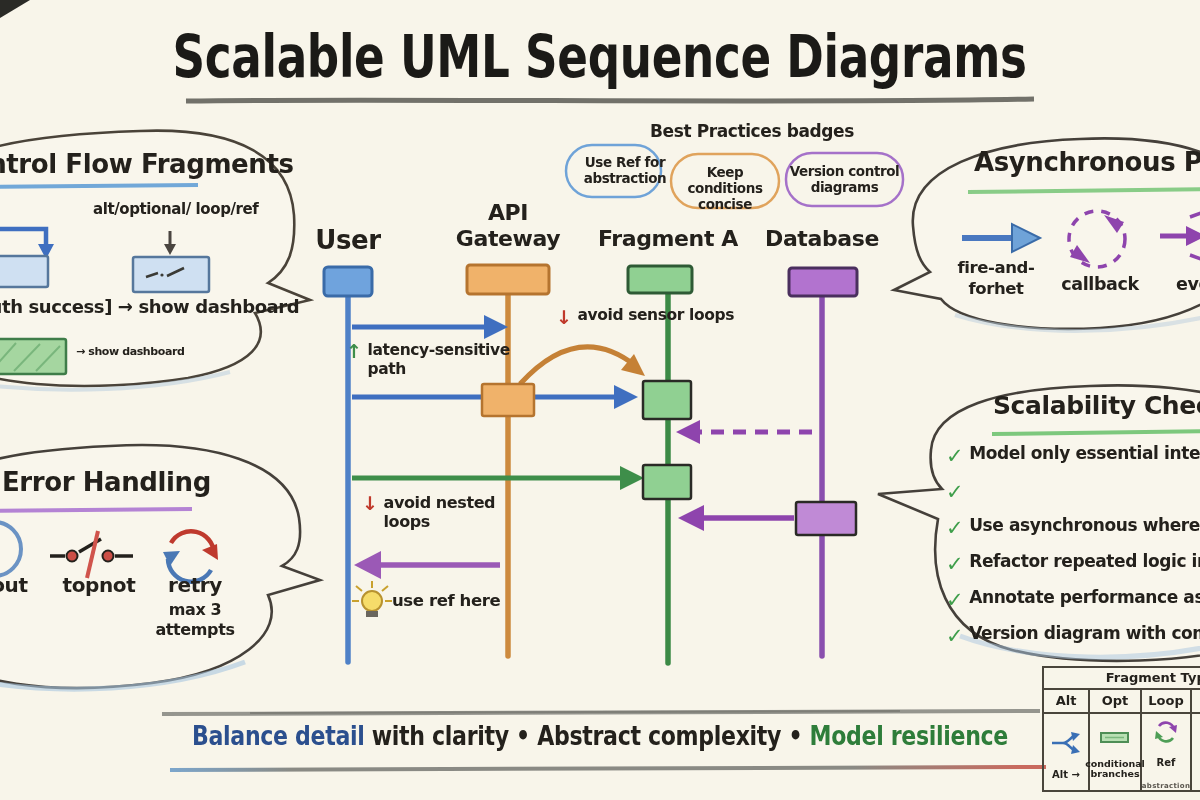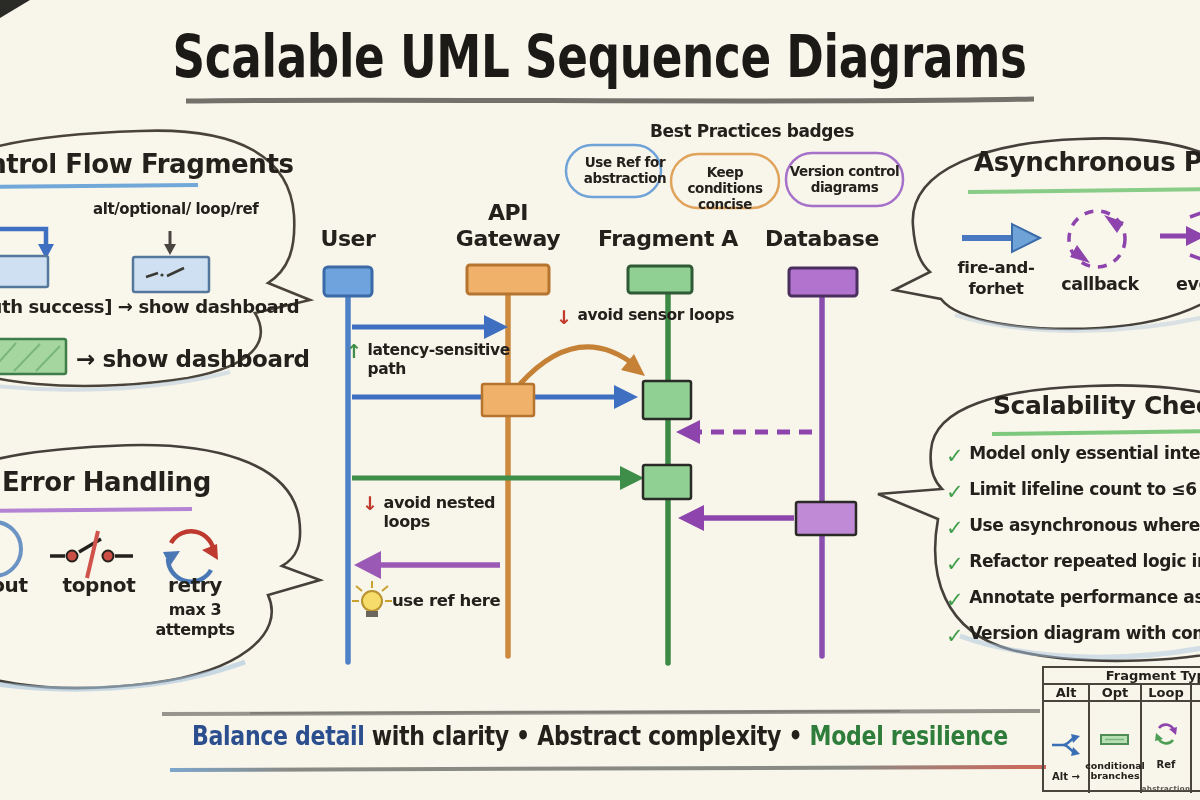--- a/index.html
+++ b/index.html
@@ -20,21 +20,21 @@
   #fragment-table{
     left:1042px;top:666px;width:240px;height:122px;z-index:3;
     border:2.2px solid #4a453c;background:transparent;color:#24211c;
     display:flex;flex-direction:column;font-weight:700;
   }
   #fragment-table .t-title{height:26px;border-bottom:2px solid #4a453c;
     display:flex;align-items:center;justify-content:center;font-size:13px;}
   #fragment-table .t-cols{height:28px;border-bottom:2px solid #4a453c;display:flex;}
   #fragment-table .t-cols>div{display:flex;align-items:center;justify-content:center;font-size:13px;border-right:2px solid #4a453c;}
   #fragment-table .t-body{flex:1;display:flex;}
-  #fragment-table .t-body>div{border-right:2px solid #4a453c;display:flex;flex-direction:column;align-items:center;justify-content:center;gap:14px;padding-top:20px;}
+  #fragment-table .t-body>div{border-right:2px solid #4a453c;display:flex;flex-direction:column;align-items:center;justify-content:center;gap:14px;padding-top:6px;}
   .c1{width:44px;} .c2{width:50px;} .c3{width:48px;} .c4{flex:1;border-right:none!important;}
   .cap{font-size:10px;line-height:1.05;text-align:center;}
   .cap-small{font-size:9.5px;line-height:1.08;text-align:center;}
   .cap-tiny{font-size:7px;color:#5a564e;letter-spacing:0.3px;}
 </style>
 </head>
 <body>
 
 <svg id="scene" class="abs" width="1200" height="800" viewBox="0 0 1200 800">
   <defs>
@@ -181,38 +181,38 @@
   </g>
 </svg>
 
 <div class="abs txt" style="left:0;right:0;top:24px;text-align:center;">
   <span class="hand" style="display:inline-block;font-size:58px;transform:scaleX(0.78);color:#1b1a17;">Scalable UML Sequence Diagrams</span>
 </div>
 
 <div class="abs txt hand" style="left:-48px;top:150px;font-size:26px;">Control Flow Fragments</div>
 <div class="abs txt hand" style="left:93px;top:201px;font-size:15px;">alt/optional/ loop/ref</div>
 <div class="abs txt hand" style="left:-30px;top:297px;font-size:18px;">[auth success] → show dashboard</div>
-<div class="abs txt hand" style="left:76px;top:346px;font-size:23px;">→ show dashboard</div>
+<div class="abs txt hand" style="left:76px;top:346px;font-size:11px;">→ show dashboard</div>
 
 <div class="abs txt hand" style="left:2px;top:468px;font-size:26px;">Error Handling</div>
 <div class="abs txt hand" style="left:-58px;top:574px;font-size:20px;">timeout</div>
 <div class="abs txt hand" style="left:56px;top:574px;width:86px;text-align:center;font-size:20px;">topnot</div>
 <div class="abs txt hand" style="left:163px;top:574px;width:64px;text-align:center;font-size:20px;">retry</div>
 <div class="abs txt hand pre" style="left:146px;top:600px;width:98px;text-align:center;font-size:16px;line-height:20px;">max 3
 attempts</div>
 
 <div class="abs txt hand" style="left:650px;top:122px;font-size:17px;">Best Practices badges</div>
 <div class="abs txt hand pre" style="left:566px;top:154px;width:118px;text-align:center;font-size:13.5px;line-height:16px;">Use Ref for
 abstraction</div>
 <div class="abs txt hand pre" style="left:671px;top:164px;width:108px;text-align:center;font-size:13.5px;line-height:16px;">Keep conditions
 concise</div>
 <div class="abs txt hand pre" style="left:786px;top:163px;width:117px;text-align:center;font-size:13.5px;line-height:16px;">Version control
 diagrams</div>
 
-<div class="abs txt hand ctr" style="left:348px;top:226px;font-size:22px;">User</div>
+<div class="abs txt hand ctr" style="left:348px;top:226px;font-size:26px;">User</div>
 <div class="abs txt hand ctr pre" style="left:508px;top:200px;font-size:22px;line-height:26px;">API
 Gateway</div>
 <div class="abs txt hand ctr" style="left:668px;top:226px;font-size:22px;">Fragment A</div>
 <div class="abs txt hand ctr" style="left:822px;top:226px;font-size:22px;">Database</div>
 
 <div class="abs txt flexrow" style="left:556px;top:307px;">
   <span class="hand" style="font-size:19px;color:#c0392b;">↓</span>
   <span class="hand" style="font-size:15.5px;">avoid sensor loops</span>
 </div>
 <div class="abs txt flexrow" style="left:346px;top:341px;">
@@ -233,21 +233,20 @@
 <div class="abs txt hand" style="left:1054px;top:274px;width:92px;text-align:center;font-size:17.5px;">callback</div>
 <div class="abs txt hand" style="left:1176px;top:274px;font-size:17.5px;white-space:nowrap;">event</div>
 
 <div class="abs txt hand" style="left:993px;top:392px;font-size:25px;white-space:nowrap;">Scalability Checklist</div>
 <div class="abs txt flexrow" style="left:946px;top:444px;">
   <span class="hand" style="font-size:21px;color:#3e9e4a;">✓</span>
   <span class="hand" style="font-size:17px;white-space:nowrap;">Model only essential interact</span>
 </div>
 <div class="abs txt flexrow" style="left:946px;top:480px;">
   <span class="hand" style="font-size:21px;color:#3e9e4a;">✓</span>
-  <span class="hand" style="font-size:17px;white-space:nowrap;">Limit lifeline count to ≤6</span>
 </div>
 <div class="abs txt flexrow" style="left:946px;top:516px;">
   <span class="hand" style="font-size:21px;color:#3e9e4a;">✓</span>
   <span class="hand" style="font-size:17px;white-space:nowrap;">Use asynchronous where pos</span>
 </div>
 <div class="abs txt flexrow" style="left:946px;top:552px;">
   <span class="hand" style="font-size:21px;color:#3e9e4a;">✓</span>
   <span class="hand" style="font-size:17px;white-space:nowrap;">Refactor repeated logic into</span>
 </div>
 <div class="abs txt flexrow" style="left:946px;top:588px;">

